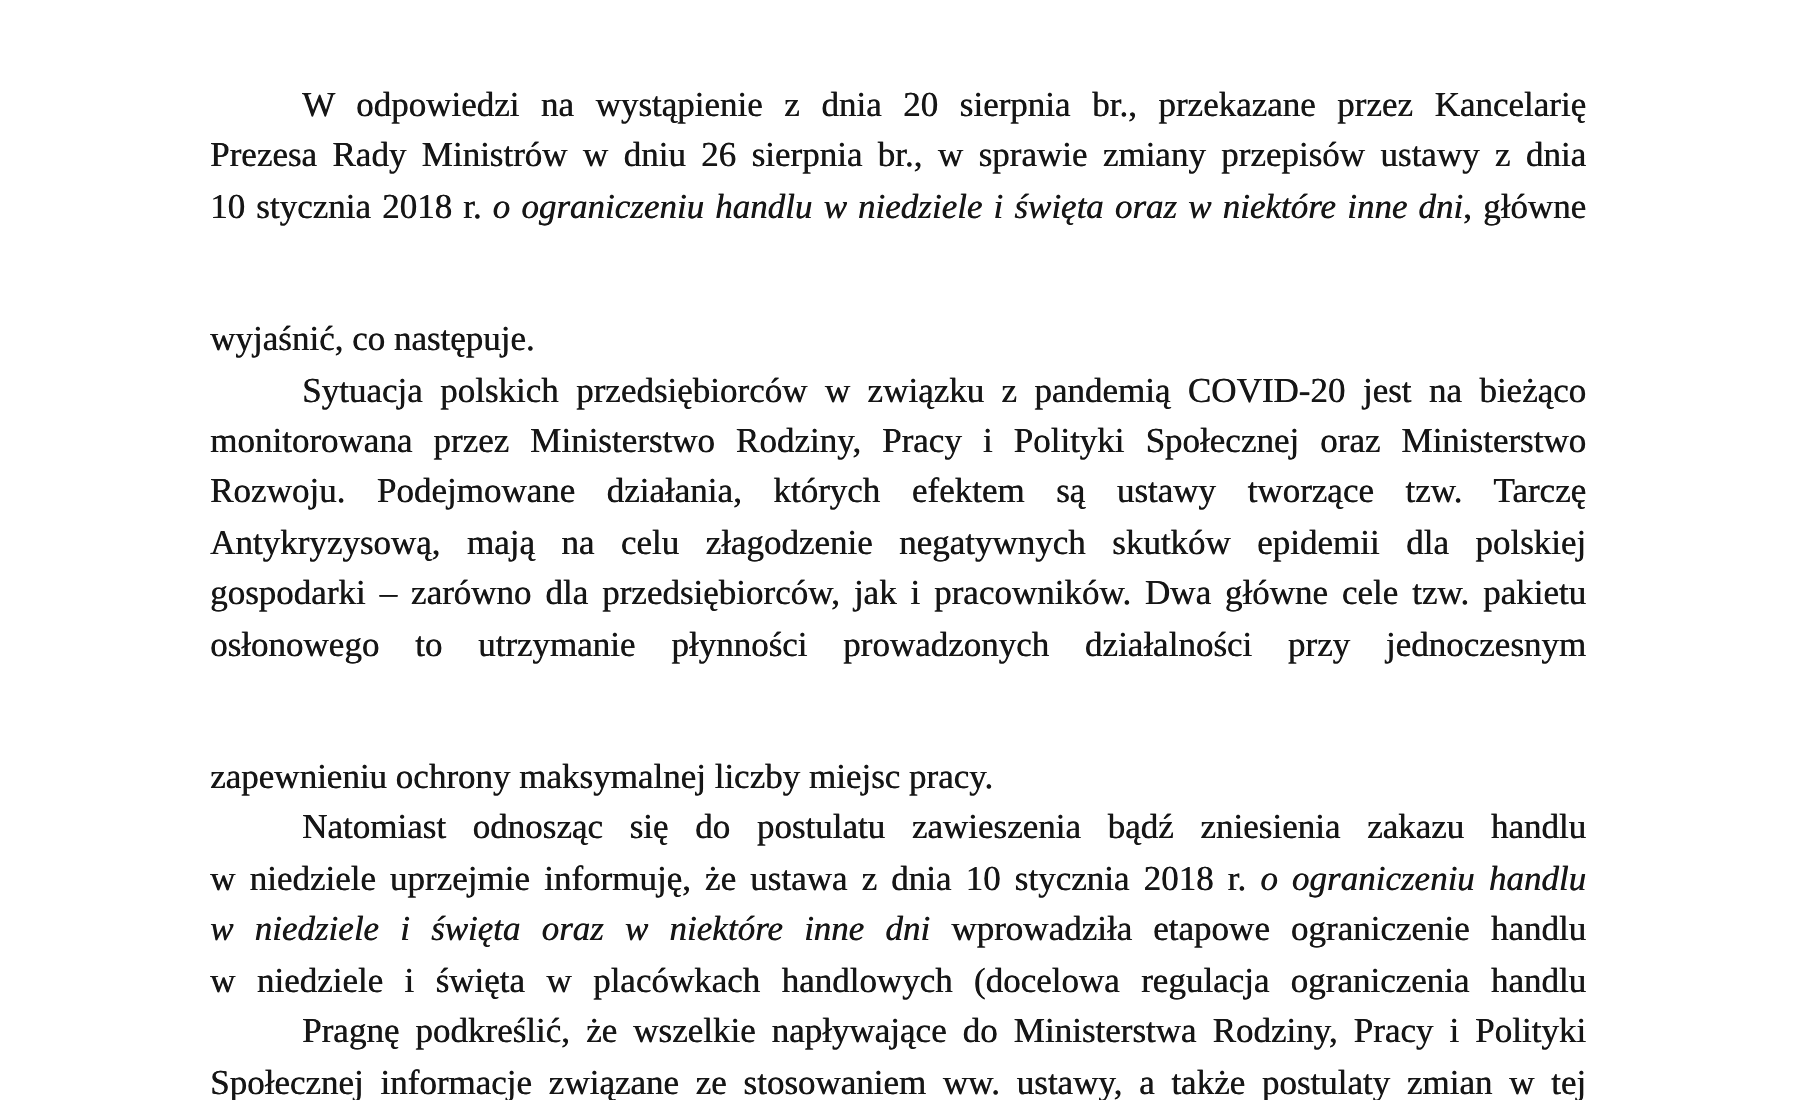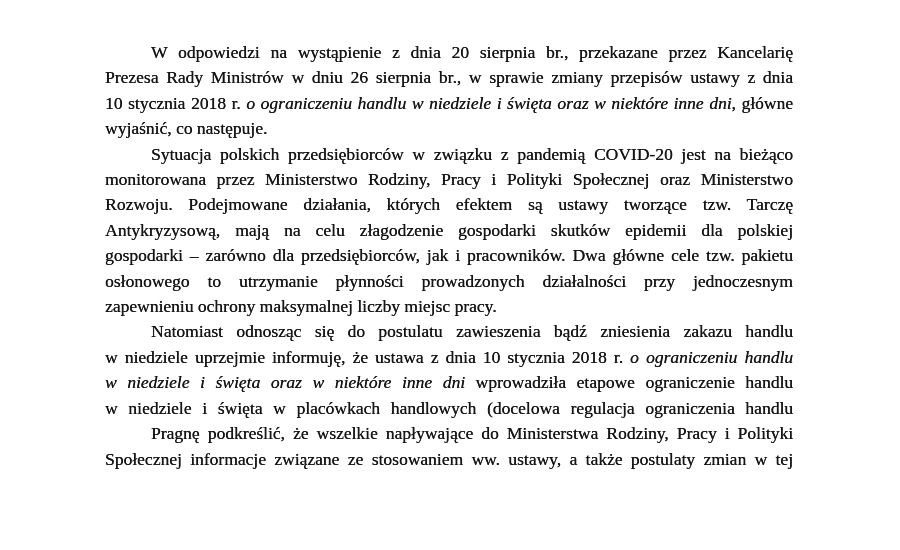--- a/index.html
+++ b/index.html
@@ -29,40 +29,41 @@
   .paragraph { margin: 0; padding: 0; }
   .line {
     text-align: justify;
     text-align-last: justify;
     white-space: normal;
     overflow: hidden;
   }
   .line.last {
     text-align: left;
     text-align-last: left;
+    margin-top: 41px;
   }
   .line.indent { padding-left: 46px; }
   .seg.italic { font-style: italic; }
 </style>
 </head>
 <body>
 
 <main class="page">
   <div class="doc" id="doc" style="color: rgb(22, 22, 22);">
       <div class="paragraph">
         <div class="line indent"><span class="seg">W odpowiedzi na wystąpienie z dnia 20 sierpnia br., przekazane przez Kancelarię</span></div>
         <div class="line"><span class="seg">Prezesa Rady Ministrów w dniu 26 sierpnia br., w sprawie zmiany przepisów ustawy z dnia</span></div>
         <div class="line"><span class="seg">10 stycznia 2018 r. </span><span class="seg italic">o ograniczeniu handlu w niedziele i święta oraz w niektóre inne dni</span><span class="seg">, główne</span></div>
         <div class="line last"><span class="seg">wyjaśnić, co następuje.</span></div>
       </div>
       <div class="paragraph">
         <div class="line indent"><span class="seg">Sytuacja polskich przedsiębiorców w związku z pandemią COVID-20 jest na bieżąco</span></div>
         <div class="line"><span class="seg">monitorowana przez Ministerstwo Rodziny, Pracy i Polityki Społecznej oraz Ministerstwo</span></div>
         <div class="line"><span class="seg">Rozwoju. Podejmowane działania, których efektem są ustawy tworzące tzw. Tarczę</span></div>
-        <div class="line"><span class="seg">Antykryzysową, mają na celu złagodzenie gospodarki skutków epidemii dla polskiej</span></div>
+        <div class="line"><span class="seg">Antykryzysową, mają na celu złagodzenie negatywnych skutków epidemii dla polskiej</span></div>
         <div class="line"><span class="seg">gospodarki – zarówno dla przedsiębiorców, jak i pracowników. Dwa główne cele tzw. pakietu</span></div>
         <div class="line"><span class="seg">osłonowego to utrzymanie płynności prowadzonych działalności przy jednoczesnym</span></div>
         <div class="line last"><span class="seg">zapewnieniu ochrony maksymalnej liczby miejsc pracy.</span></div>
       </div>
       <div class="paragraph">
         <div class="line indent"><span class="seg">Natomiast odnosząc się do postulatu zawieszenia bądź zniesienia zakazu handlu</span></div>
         <div class="line"><span class="seg">w niedziele uprzejmie informuję, że ustawa z dnia 10 stycznia 2018 r. </span><span class="seg italic">o ograniczeniu handlu</span></div>
         <div class="line"><span class="seg italic">w niedziele i święta oraz w niektóre inne dni</span><span class="seg"> wprowadziła etapowe ograniczenie handlu</span></div>
         <div class="line"><span class="seg">w niedziele i święta w placówkach handlowych (docelowa regulacja ograniczenia handlu</span></div>
       </div>

